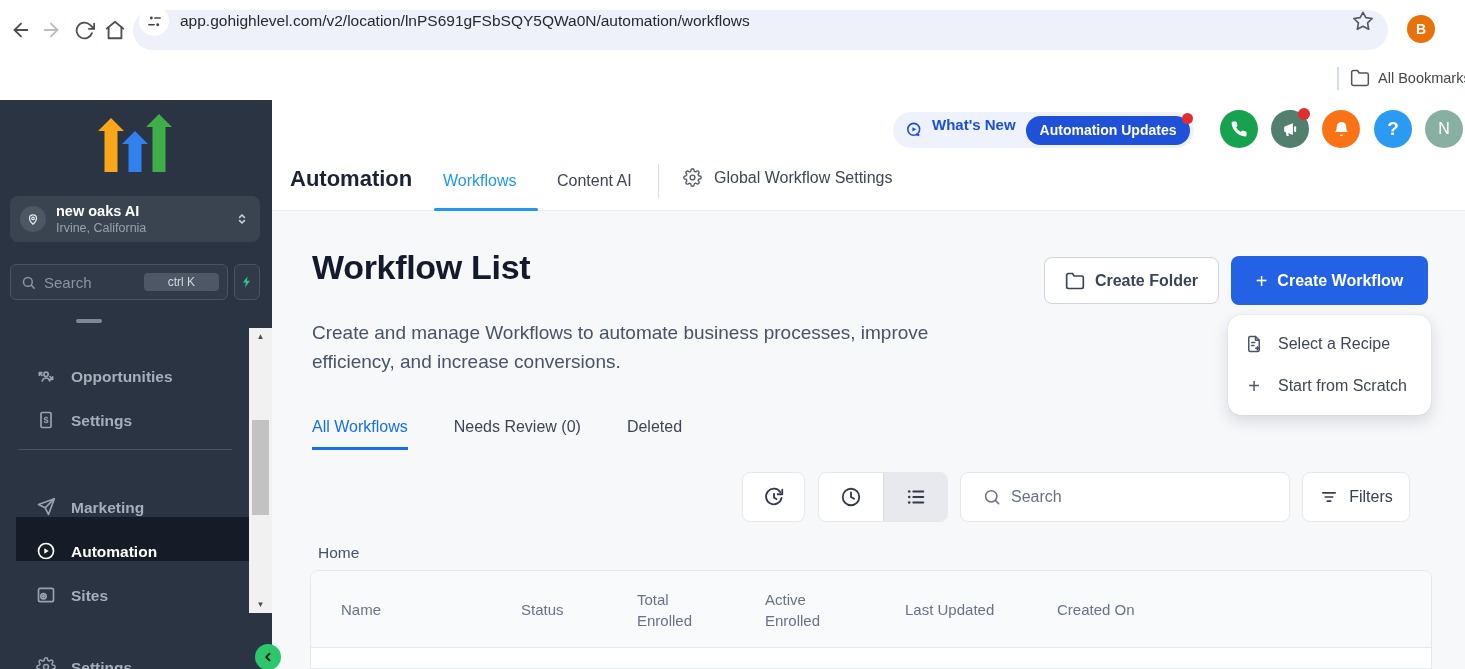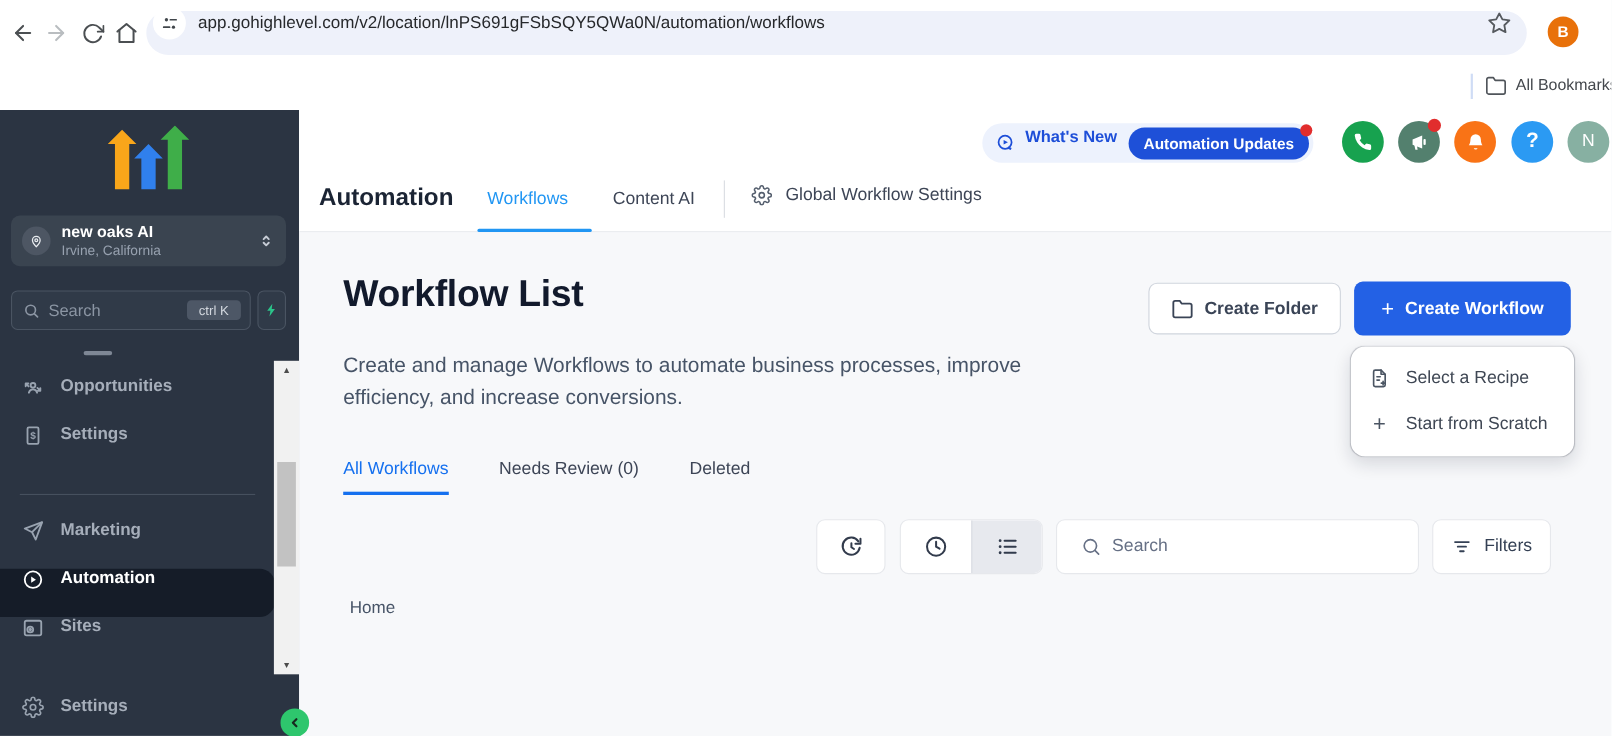--- a/index.html
+++ b/index.html
@@ -26,24 +26,24 @@
 .logo{position:absolute;left:98px;top:14px;cursor:pointer}
 .loc{position:absolute;left:10px;top:96px;width:250px;height:46px;background:#3a4450;border-radius:8px;display:flex;align-items:center;padding:0 10px;cursor:pointer}
 .loc-pin{width:26px;height:26px;border-radius:50%;background:#4d5663;color:#e8ebef;display:flex;align-items:center;justify-content:center;flex:0 0 auto}
 .loc-texts{margin-left:10px;flex:1;min-width:0}
 .loc-name{font-size:14.5px;font-weight:bold;color:#fff}
 .loc-city{font-size:12.5px;color:#97a1af;margin-top:2px}
 .loc-chev{color:#c6ccd5}
 .sb-search{position:absolute;left:10px;top:164px;width:218px;height:36px;background:#303a48;border:1px solid #4a5462;border-radius:6px;display:flex;align-items:center;padding:0 8px 0 10px;color:#8b95a3;cursor:text}
 .sb-search input{flex:1;background:transparent;border:0;outline:0;margin-left:8px;font-size:15px;color:#dfe3e8;font-family:inherit;min-width:0}
 .sb-search input::placeholder{color:#8b95a3}
-.ctrlk{background:#4d5766;color:#d2d7de;font-size:12px;border-radius:4px;padding:2px 11px;white-space:nowrap}
+.ctrlk{background:#4d5766;color:#d2d7de;font-size:12px;border-radius:4px;padding:2px 24px;white-space:nowrap}
 .bolt-btn{position:absolute;left:234px;top:164px;width:26px;height:36px;background:#303a48;border:1px solid #4a5462;border-radius:6px;display:flex;align-items:center;justify-content:center;color:#2bc48a;cursor:pointer}
 .partial-dash{position:absolute;left:76px;top:219px;width:26px;height:4px;border-radius:2px;background:#7e8795}
-.sb-item{position:absolute;left:0;width:250px;height:44px;display:flex;align-items:flex-start;padding-left:20px;color:#a6aeba;cursor:pointer}
+.sb-item{position:absolute;left:16px;width:250px;height:44px;display:flex;align-items:flex-end;padding-left:20px;color:#a6aeba;cursor:pointer}
 .sb-item .ic{width:22px;color:#99a3b0;display:flex}
 .sb-item .lbl{margin-left:13px;font-size:15.5px;font-weight:600}
 .sb-item.active{background:#151c28;border-radius:0 14px 14px 0;color:#fff}
 .sb-item.active .ic{color:#fff}
 .sb-div{position:absolute;left:18px;top:349px;width:214px;height:1px;background:#46505e}
 .sb-scroll{position:absolute;left:249px;top:228px;width:23px;height:285px;background:#f1f1f1}
 .sb-arrow{position:absolute;left:0;width:23px;text-align:center;font-size:8px;color:#4c4c4c;cursor:pointer}
 .sb-thumb{position:absolute;left:3px;top:92px;width:17px;height:95px;background:#c2c2c2;cursor:grab}
 .collapse{position:absolute;left:255px;top:544px;width:26px;height:26px;border-radius:50%;background:#2ec66d;display:flex;align-items:center;justify-content:center;color:#17281f;z-index:6;cursor:pointer}
 
@@ -396,15 +396,26 @@
 
     <div class="tbtn tb-filters">
       <svg width="20" height="20" viewBox="0 0 24 24" fill="none" stroke="currentColor" stroke-width="2" stroke-linecap="round">
           <path d="M4.5 7h15M7.5 12h9M10 17h4"></path>
         </svg>
       <span>Filters</span>
     </div>
 
     <div class="home">Home</div>
 
+    <div class="wtable">
+      <div class="thead">
+        <div class="th" style="left:30px">Name</div>
+        <div class="th" style="left:210px">Status</div>
+        <div class="th" style="left:326px;width:74px">Total Enrolled</div>
+        <div class="th" style="left:454px;width:74px">Active Enrolled</div>
+        <div class="th" style="left:594px">Last Updated</div>
+        <div class="th" style="left:746px">Created On</div>
+      </div>
+      <div class="tbody"></div>
+    </div>
   </div>
 
 </div>
 
 </body></html>

